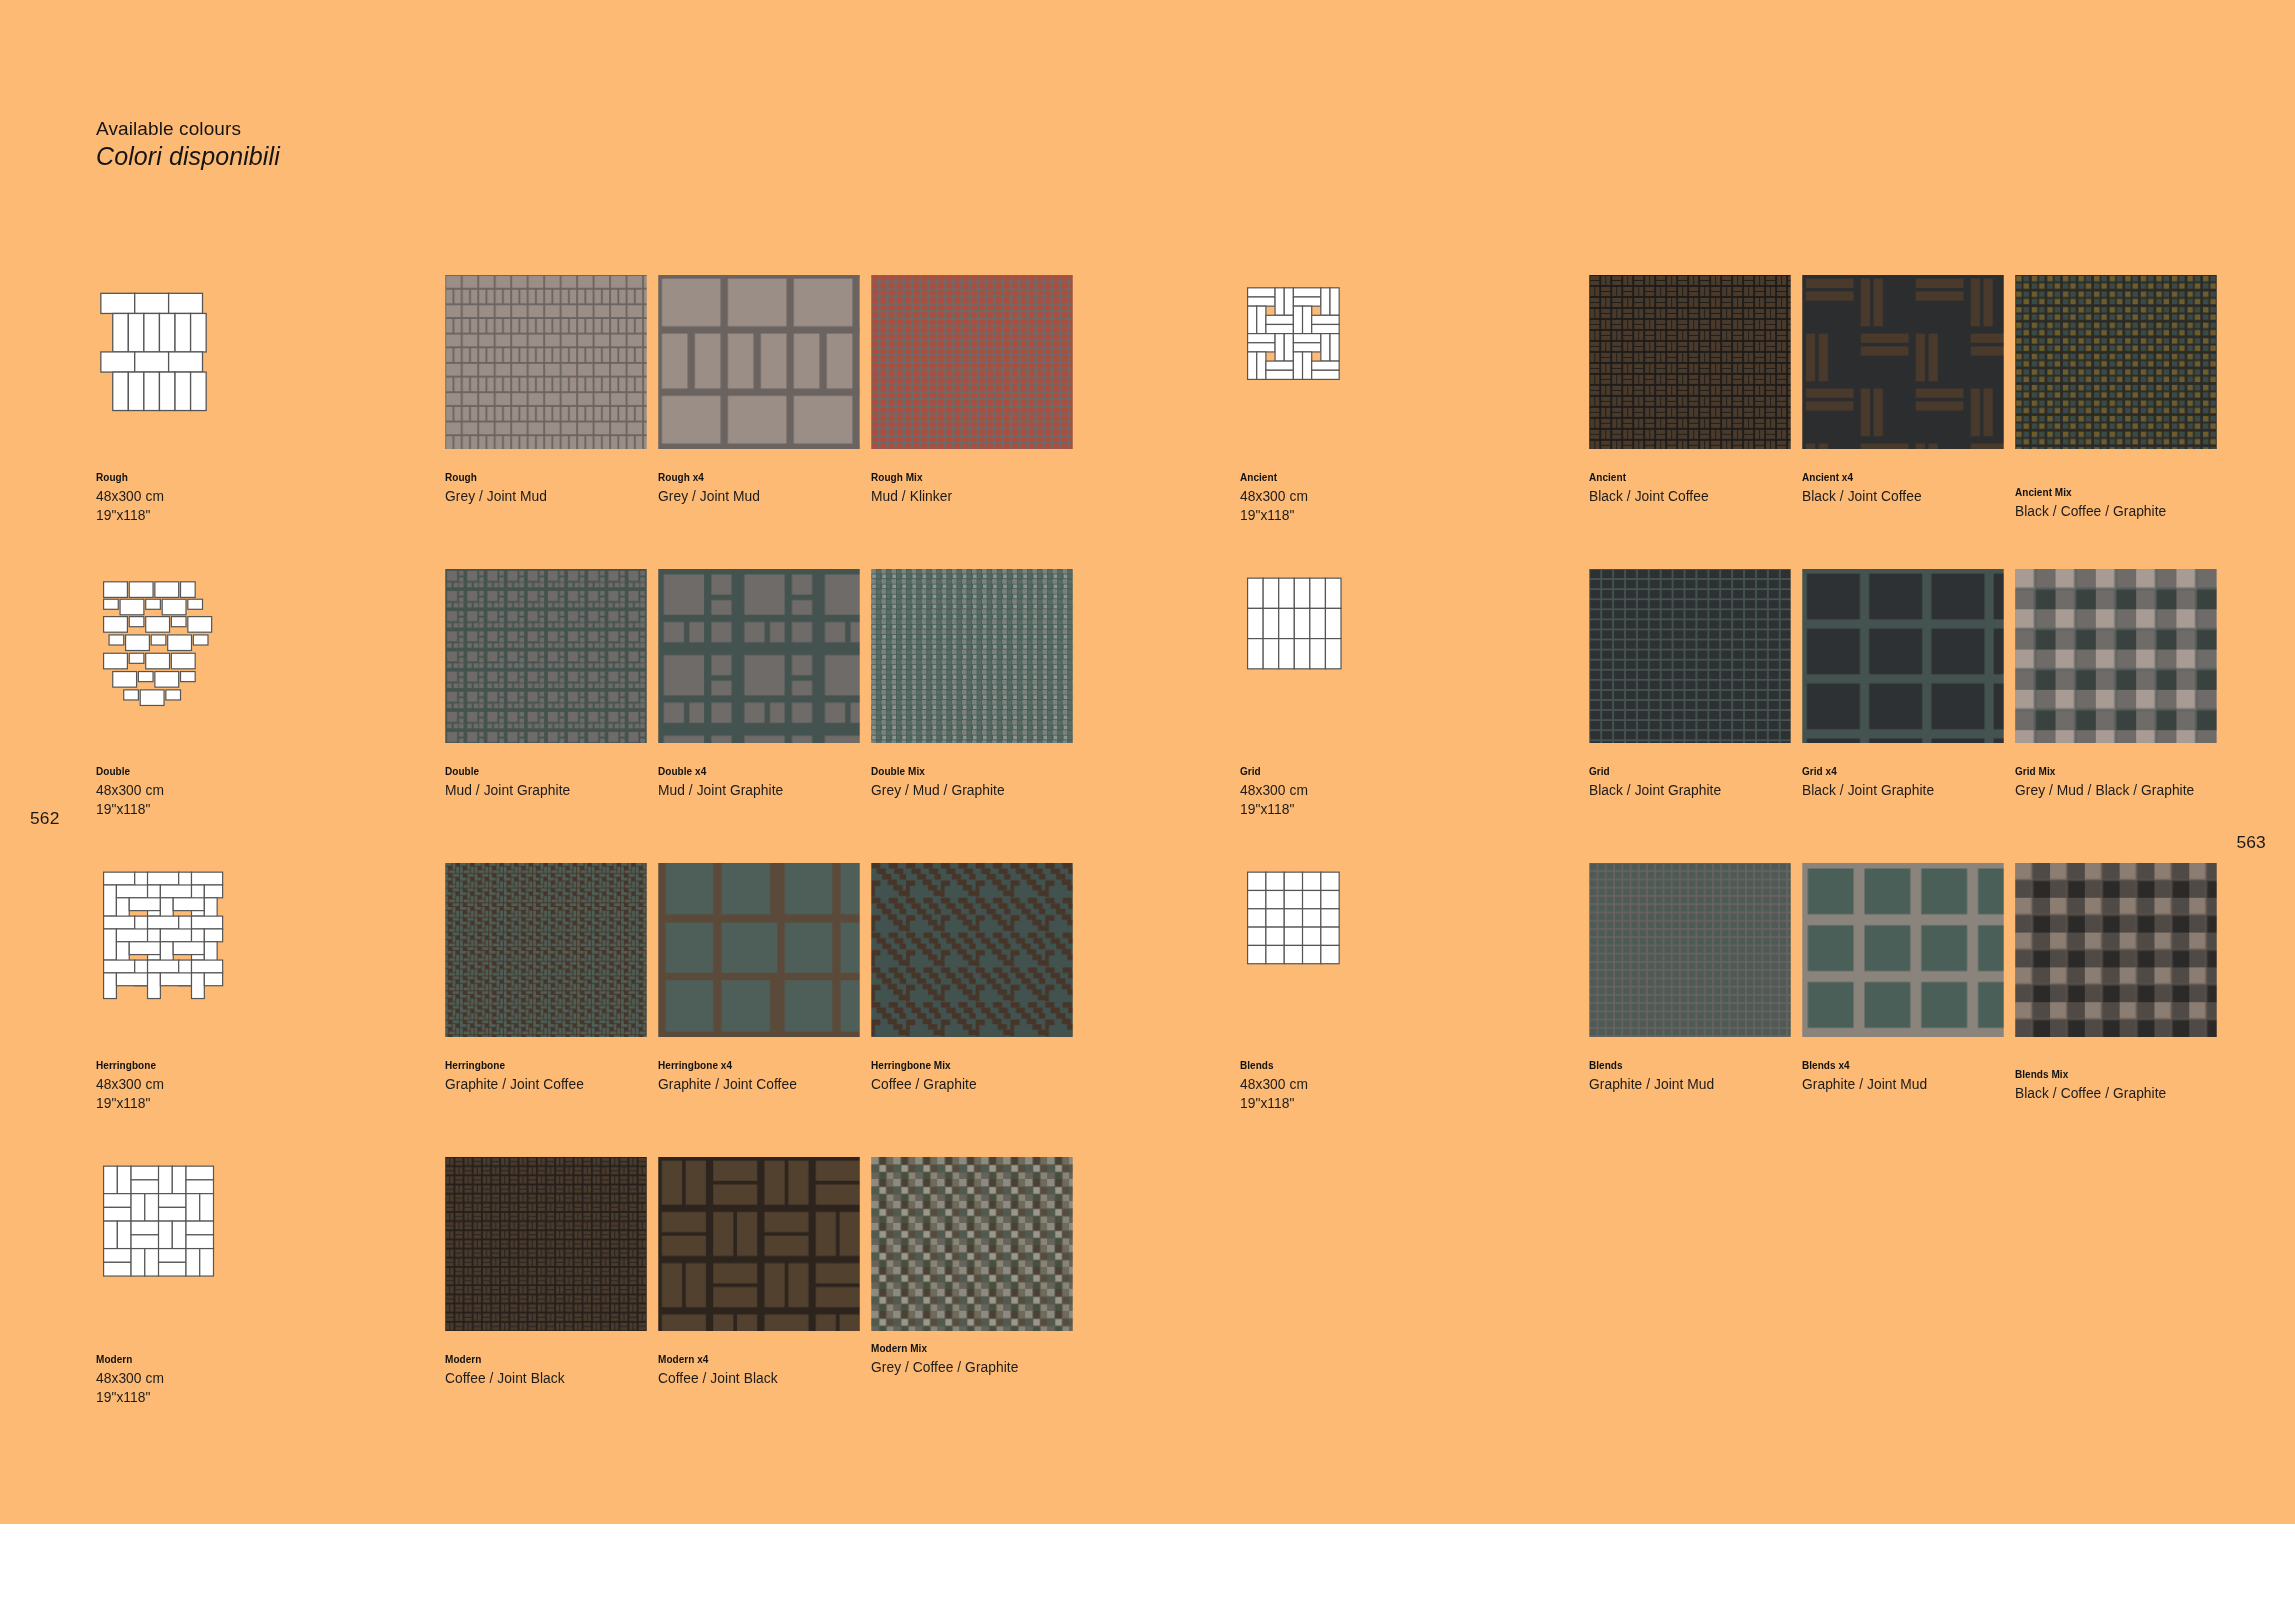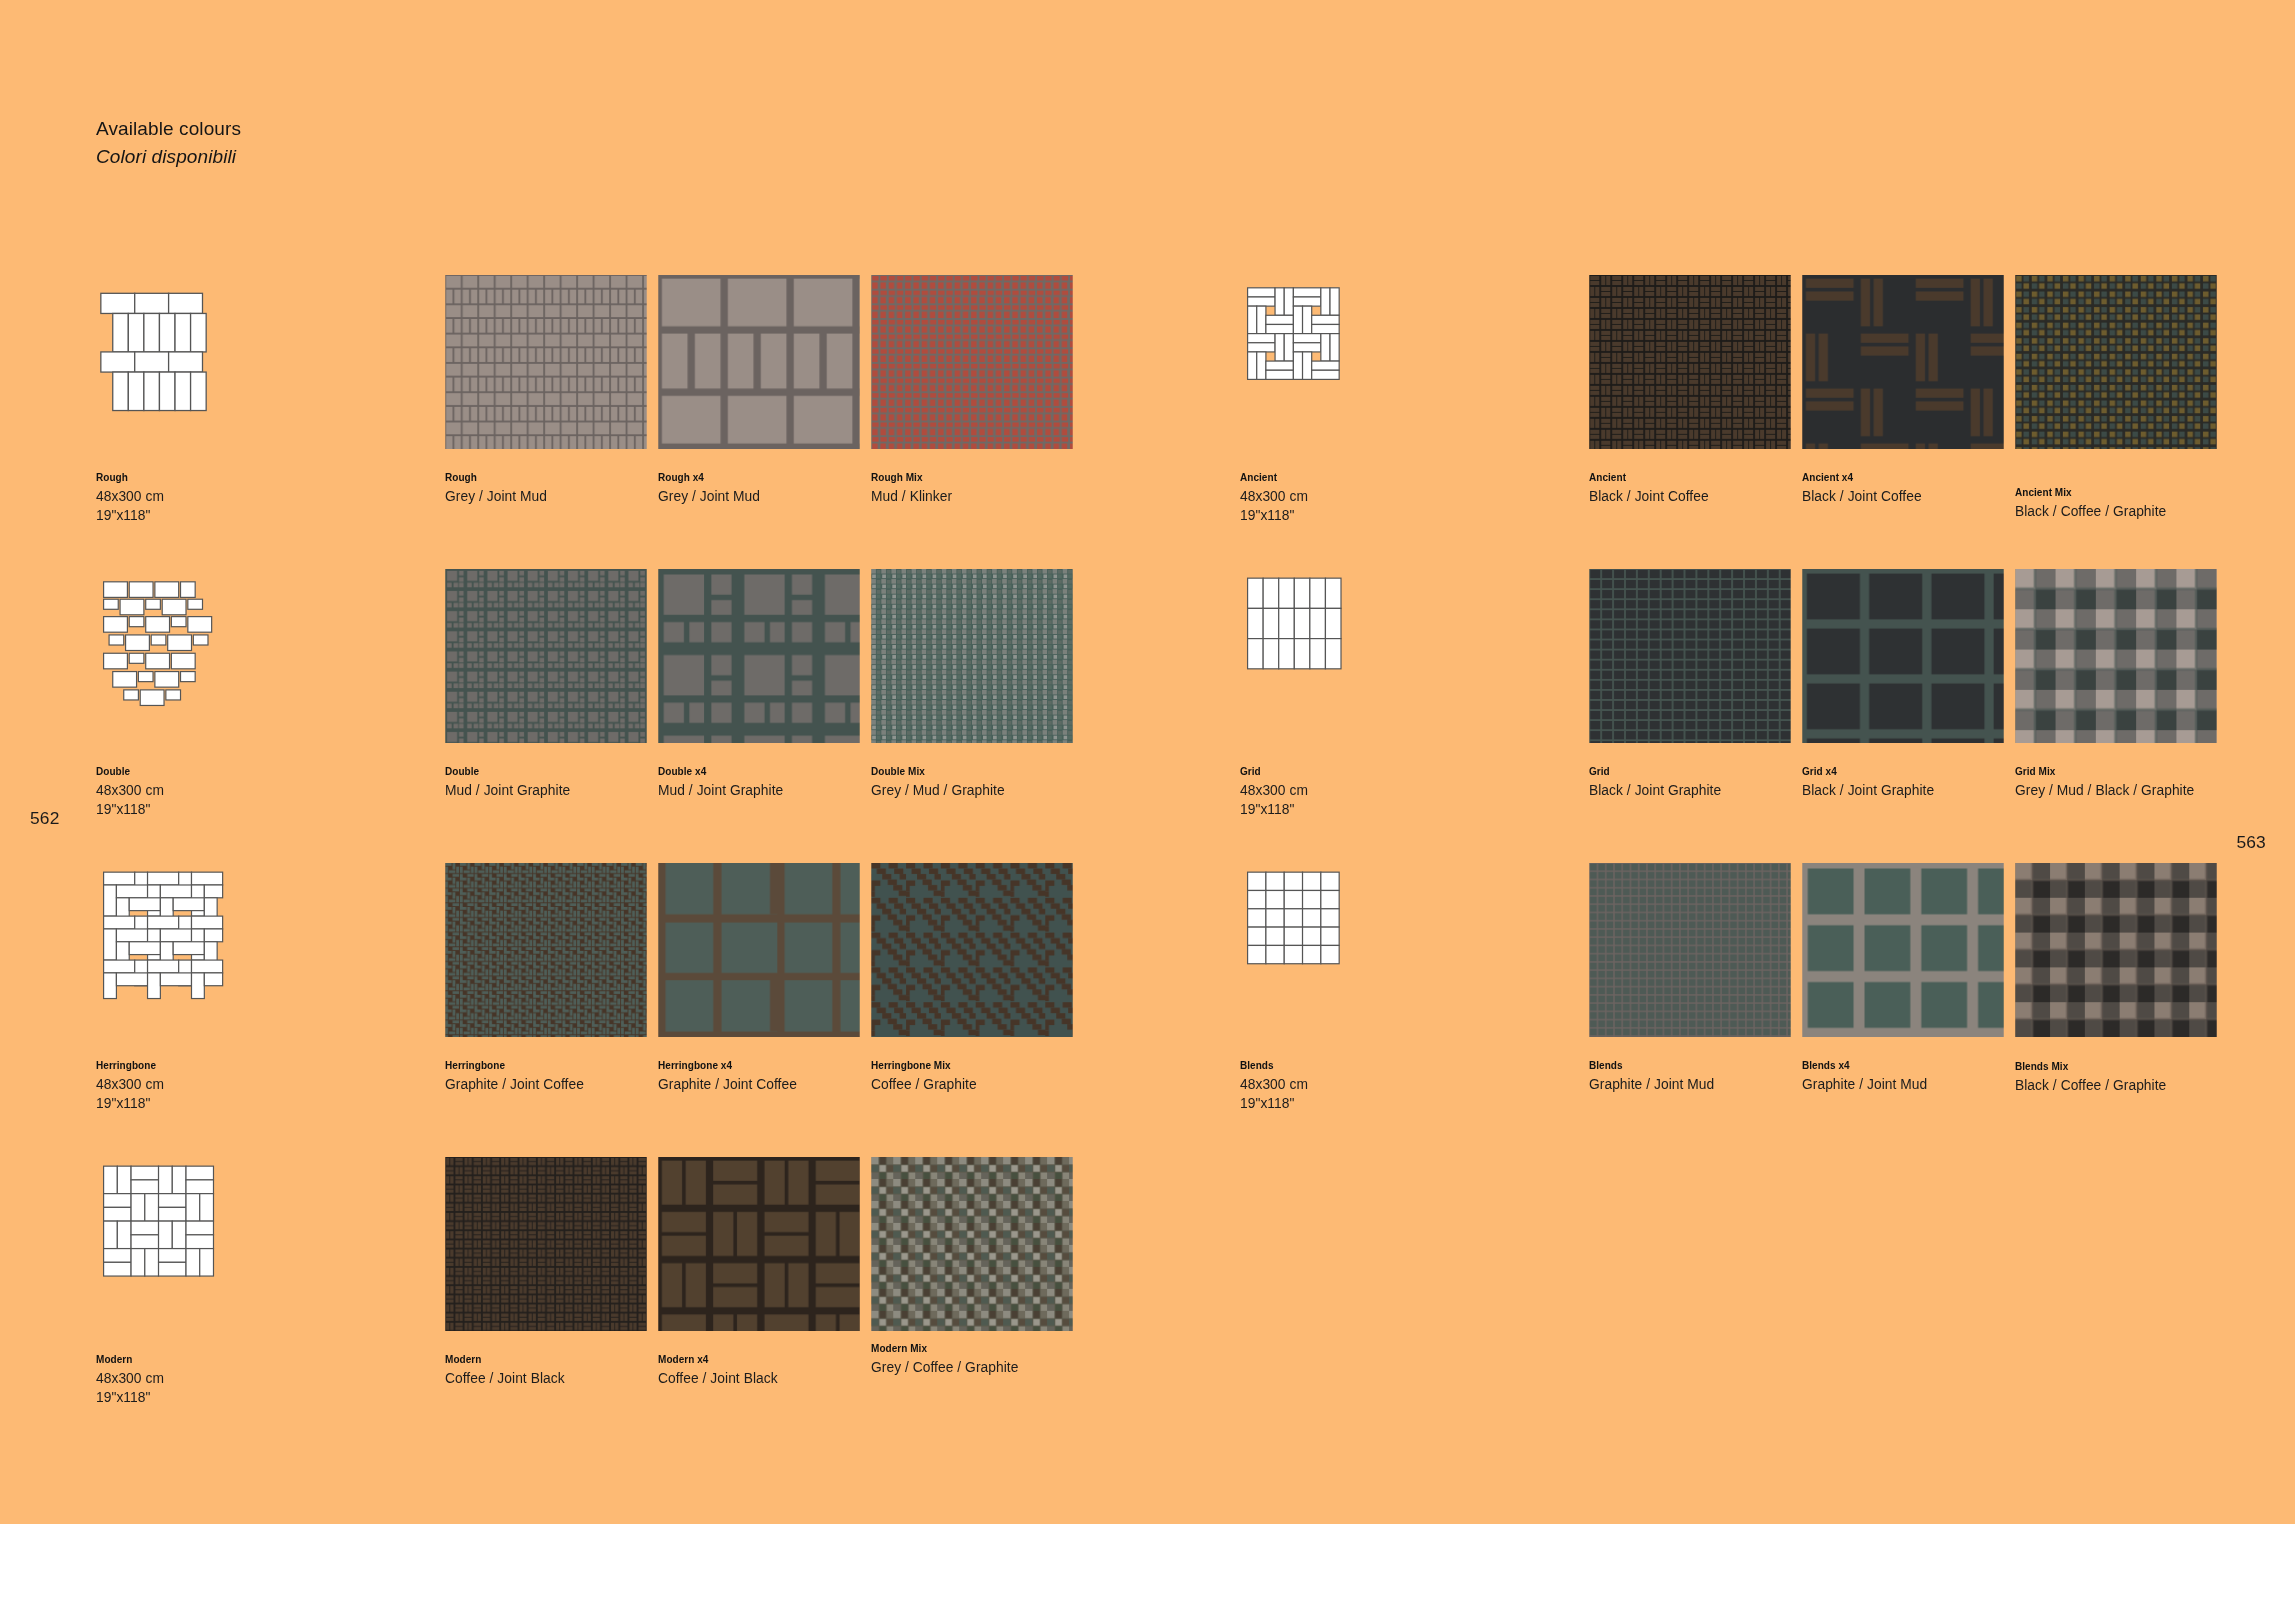--- a/index.html
+++ b/index.html
@@ -17,21 +17,21 @@
     overflow: hidden;
   }
 
   
   .header { position: absolute; left: 96px; top: 115px; }
   .header .hd-en {
     font-size: 19px; line-height: 27.5px; font-weight: 400;
     letter-spacing: 0.1px; color: #151515;
   }
   .header .hd-it {
-    font-size: 19px; line-height: 27.5px; font-weight: 400;
+    font-size: 25px; line-height: 27.5px; font-weight: 400;
     font-style: italic; letter-spacing: 0.1px; color: #151515;
   }
 
   
   .folio {
     position: absolute; font-size: 17.4px; color: #1a1a1a;
     letter-spacing: 0.2px;
   }
   .folio-left  { left: 30px;  top: 808px; }
   .folio-right { right: 30px; top: 808px; margin-top: 24px; }
@@ -861,21 +861,21 @@
         <div class="cap-line">19"x118"</div>
       </div>
       <div class="cap c1" style="top:193px">
         <div class="cap-title">Blends</div>
         <div class="cap-line">Graphite / Joint Mud</div>
       </div>
       <div class="cap c2" style="top:193px">
         <div class="cap-title">Blends x4</div>
         <div class="cap-line">Graphite / Joint Mud</div>
       </div>
-      <div class="cap c3" style="top:194px">
+      <div class="cap c3" style="top:202px">
         <div class="cap-title">Blends Mix</div>
         <div class="cap-line">Black / Coffee / Graphite</div>
       </div>
     </div>
   </div>
 
 </div>
 
 
 </body></html>

